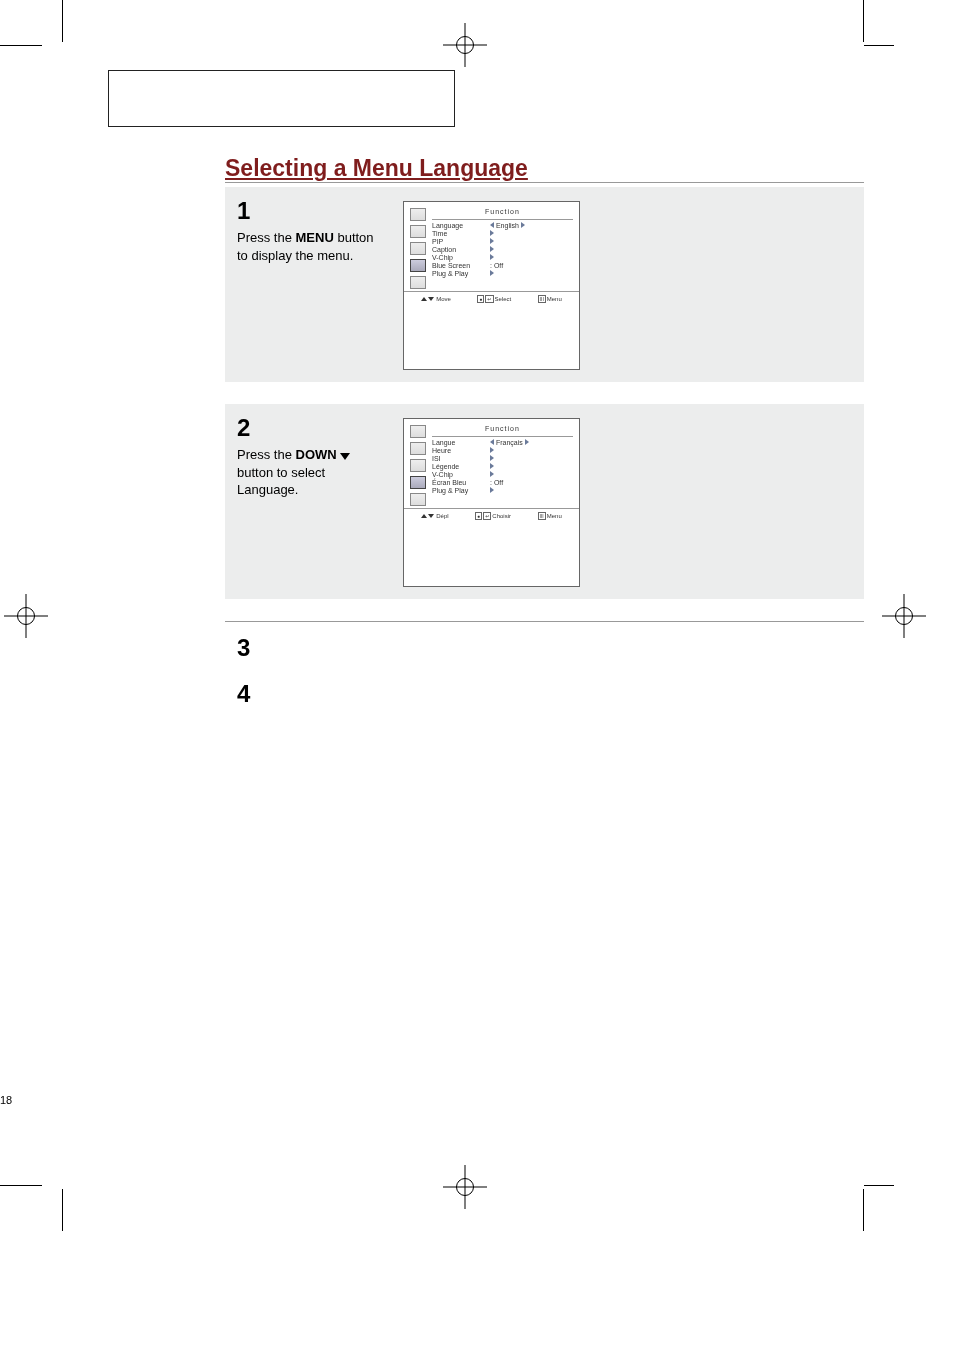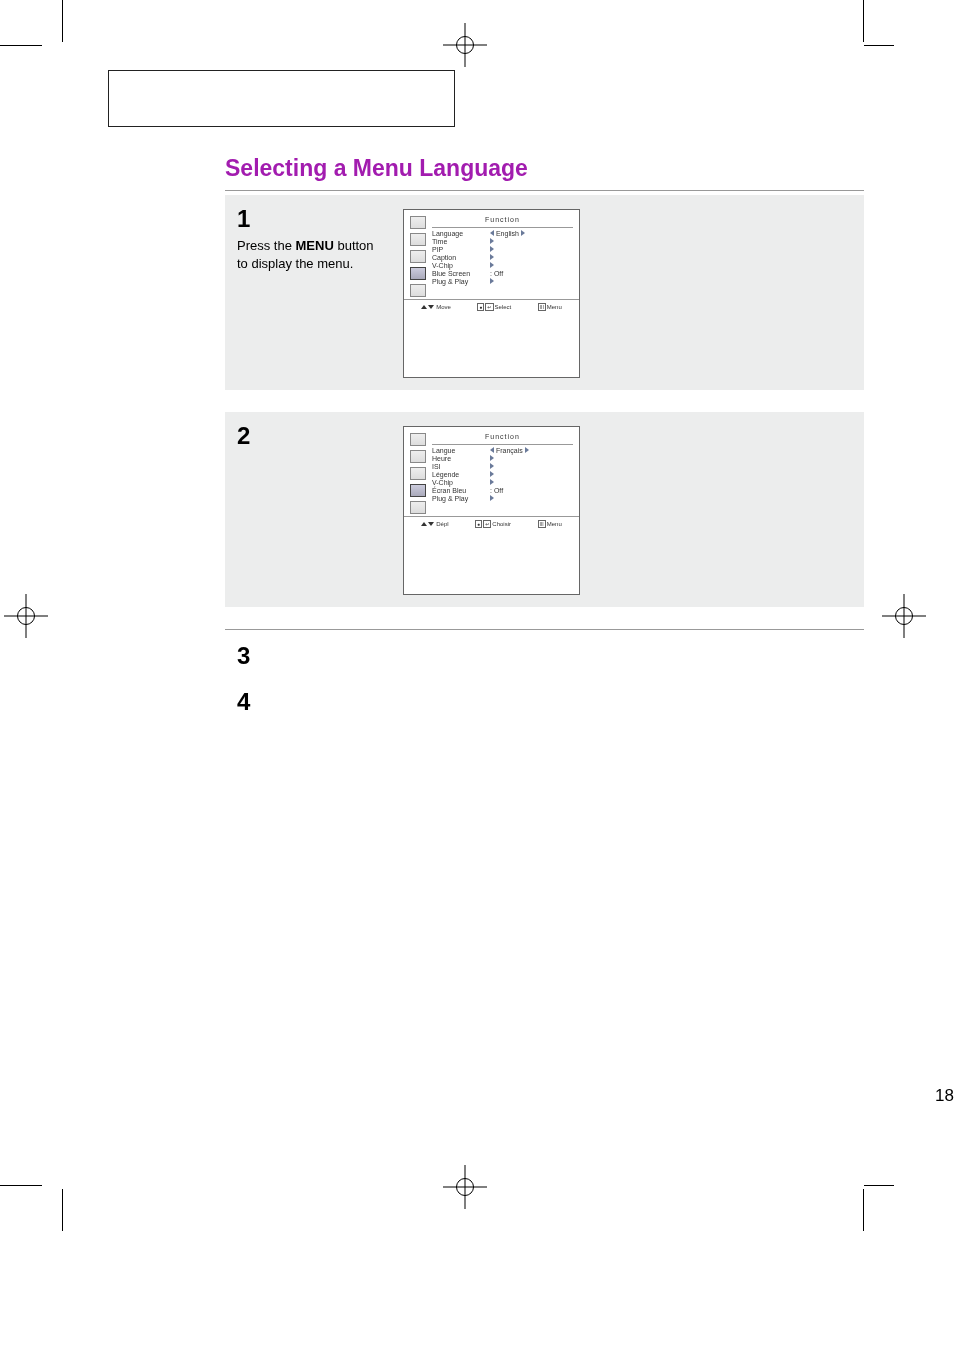--- a/index.html
+++ b/index.html
@@ -46,23 +46,23 @@
     border: 1px solid #222;
     width: 345px;
     height: 55px;
     margin-bottom: 28px;
     margin-left: 48px;
   }
 
   .title {
     font-size: 23px;
     font-weight: bold;
-    color: #a21caf;
+    color: #7f1d1d;
     margin-left: 165px;
-    margin-bottom: 8px;
+    text-decoration: underline;
   }
   .rule {
     border: none;
     border-top: 1px solid #999;
     margin: 0 0 0 0;
   }
 
   .step-panel {
     background: #eceded;
     margin-top: 4px;
@@ -163,22 +163,22 @@
     margin-top: 10px;
     margin-left: 12px;
     font-size: 13px;
     line-height: 1.35;
   }
 
   .page-num {
     position: absolute;
     bottom: 245px;
     left: 0; right: 0;
-    text-align: right;
-    font-size: 17px;
+    text-align: left;
+    font-size: 11px;
   }
 </style>
 </head>
 <body>
 
 <div class="crop h" style="left:0;top:45px;"></div>
 <div class="crop v" style="left:62px;top:0;"></div>
 <div class="crop h" style="right:60px;top:45px;width:30px;"></div>
 <div class="crop v" style="right:90px;top:0;"></div>
 <div class="crop h" style="left:0;top:1185px;"></div>
@@ -245,20 +245,25 @@
         <span><span class="sym"></span><span class="sym2"></span><span>Move</span></span>
         <span><span class="box">●</span><span class="box">↵</span><span>Select</span></span>
         <span><span class="box">III</span><span>Menu</span></span>
       </div>
     </div>
   </div>
 
   <div class="step-panel tall" style="margin-left:165px;margin-top:22px;">
     <div class="step-text">
       <div class="step-num">2</div>
+      <div>
+        <span>Press the </span><b>DOWN</b>
+        <span class="tri down"></span>
+        <span> button to select Language.</span>
+      </div>
     </div>
     <div class="osd">
       <div class="osd-body">
         <div class="osd-icons">
           <div class="ic"></div>
           <div class="ic"></div>
           <div class="ic"></div>
           <div class="ic sel"></div>
           <div class="ic"></div>
         </div>

